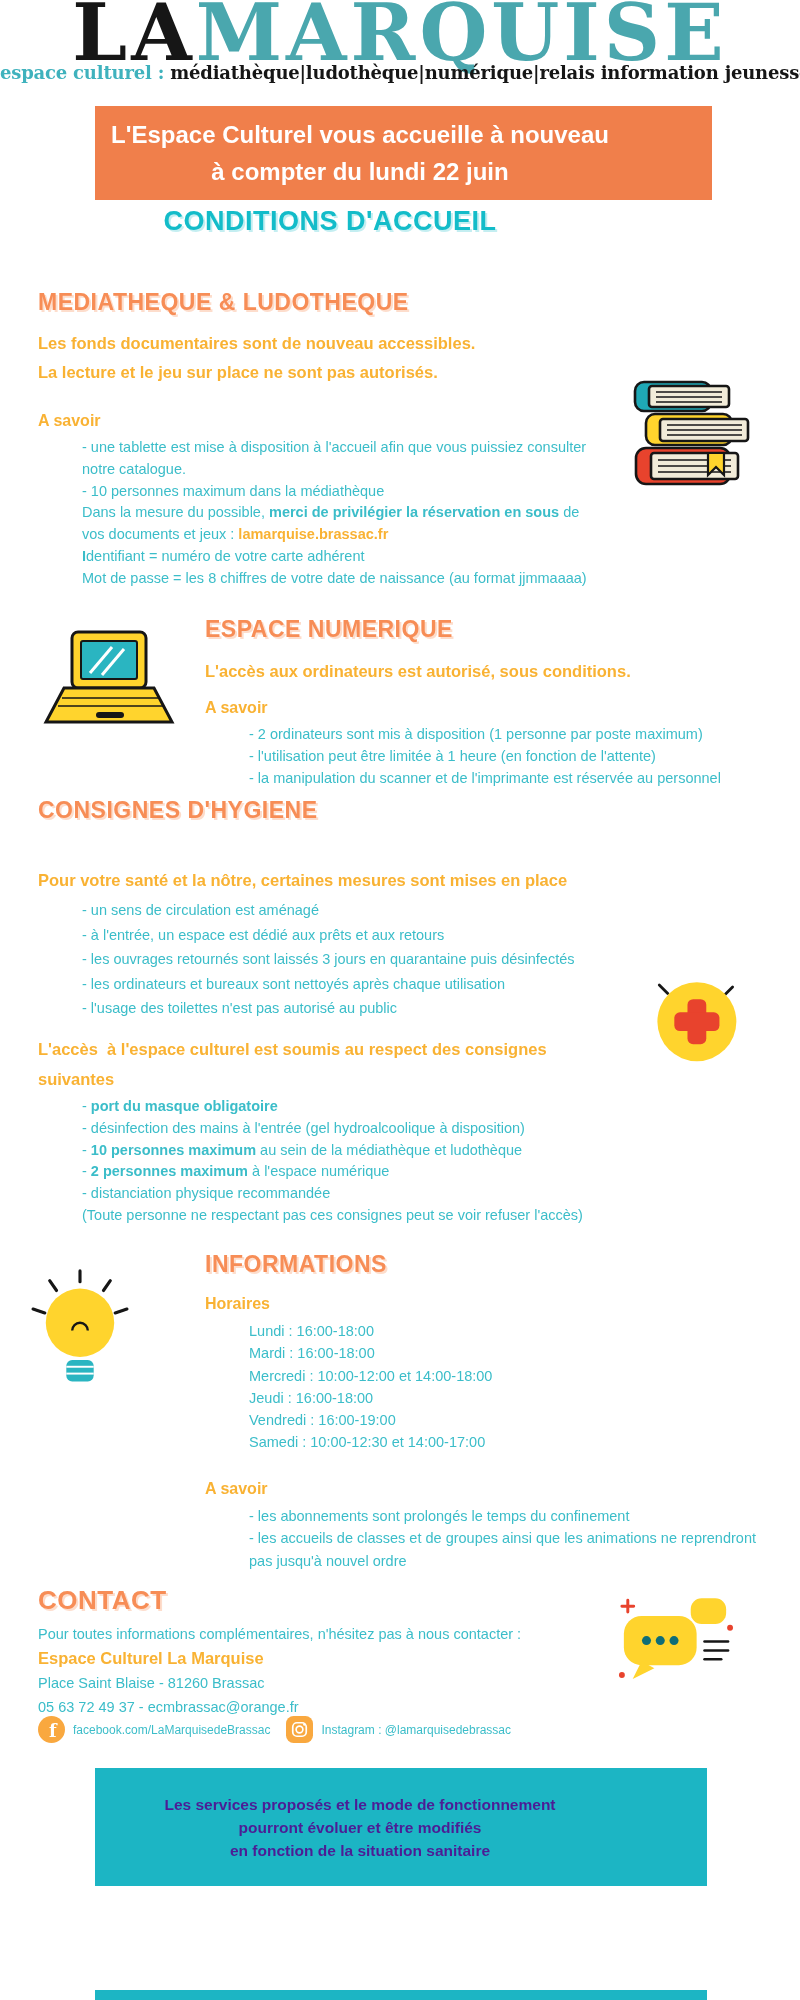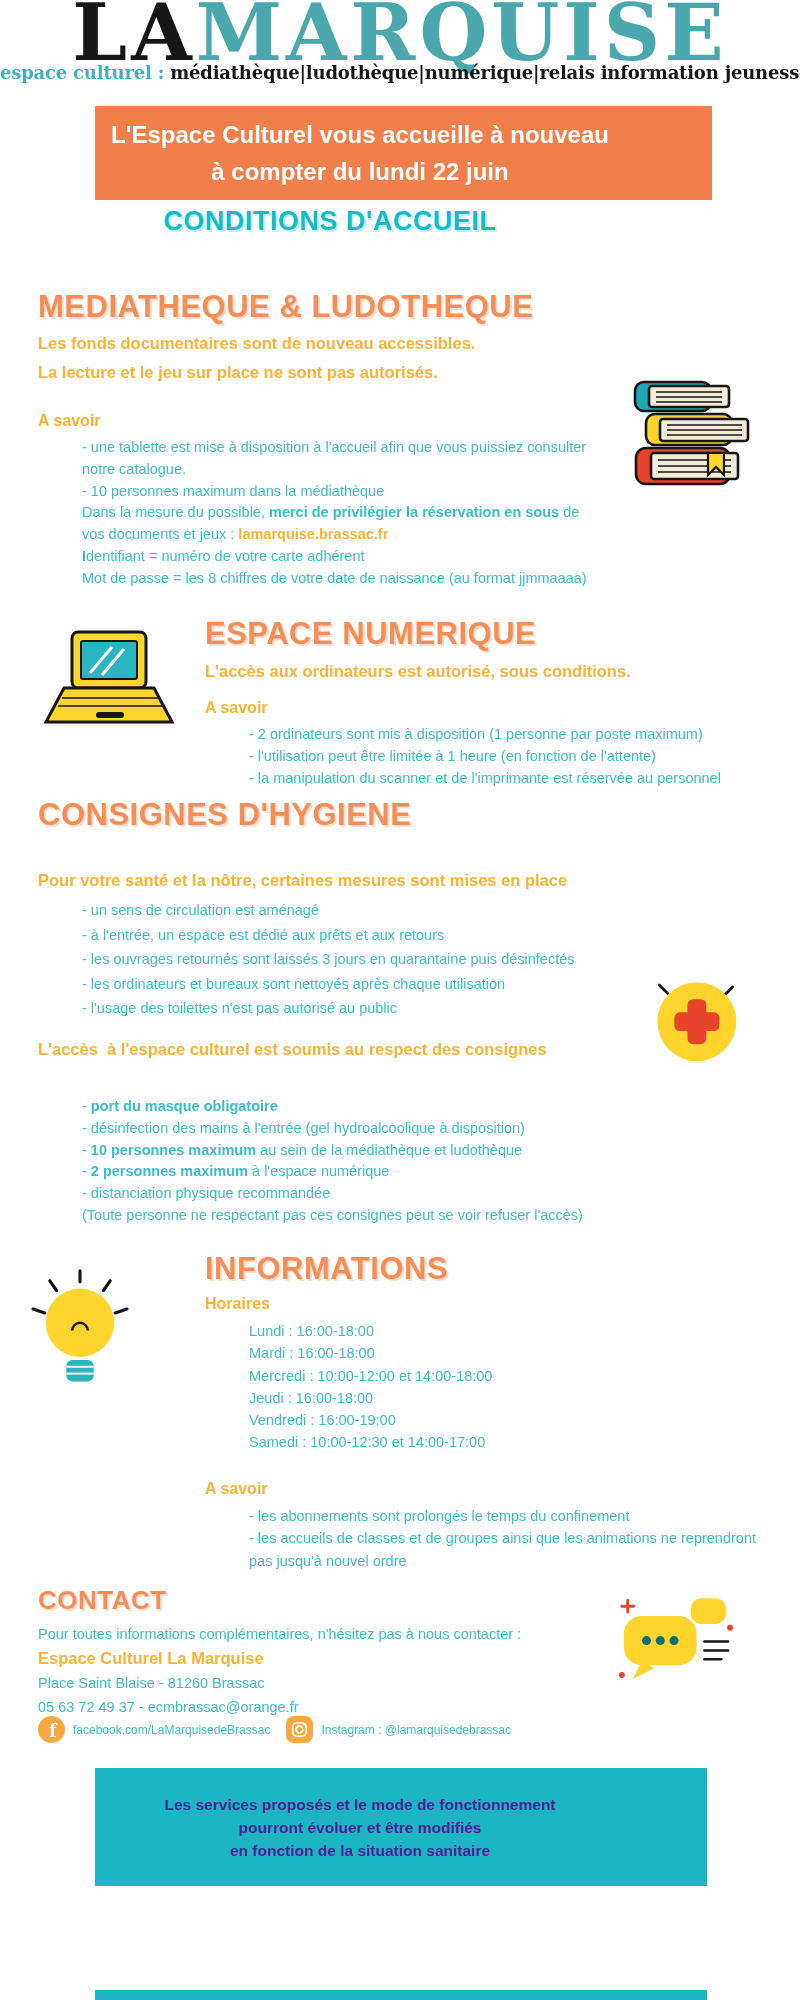--- a/index.html
+++ b/index.html
@@ -13,21 +13,21 @@
   .tagline{position:absolute;top:62px;left:0;width:800px;text-align:center;white-space:nowrap;
         font-family:"DejaVu Serif",serif;font-weight:bold;font-size:18px;letter-spacing:-0.2px;color:#161616;}
   .tagline .pfx{color:#3fb2bd;}
   
   .banner{position:absolute;top:106px;left:95px;width:617px;height:94px;background:#f07f4b;
         display:flex;flex-direction:column;justify-content:center;}
   .banner-text{width:530px;text-align:center;color:#fff;font-weight:700;font-size:24px;line-height:37px;}
   
   .conditions{position:absolute;top:206px;left:0;width:660px;text-align:center;color:#13bcc9;
         font-weight:800;font-size:27px;letter-spacing:.5px;text-shadow:2px 2px 0 rgba(19,188,201,.25);}
-  .h-orange{position:absolute;color:#f78d56;font-weight:800;font-size:31px;letter-spacing:.5px;
+  .h-orange{position:absolute;color:#f78d56;font-weight:800;font-size:23px;letter-spacing:.5px;
         text-shadow:2px 2px 0 rgba(247,141,86,.3);}
   .h-orange.big{font-size:26px;}
   .teal-body{color:#3bbdc9;font-size:14.5px;margin-left:44px;}
   .ln{white-space:pre-wrap;}
   .intro .ln{color:#f9b233;font-weight:700;font-size:16.5px;line-height:29px;}
   .savoir{position:absolute;color:#f9b233;font-weight:700;font-size:16px;}
   .body-tight .ln{line-height:21.8px;}
   .body-mid .ln{line-height:24.6px;}
   .body-sched .ln{line-height:22.3px;}
   .sub-yellow .ln{color:#f9b233;font-weight:700;font-size:16.5px;line-height:30px;}
@@ -136,20 +136,21 @@
     </div>
   <div class="abs teal-body body-mid" style="top:898px;left:38px;width:600px;">
       <div class="ln"><span>- un sens de circulation est aménagé</span></div>
       <div class="ln"><span>- à l'entrée, un espace est dédié aux prêts et aux retours</span></div>
       <div class="ln"><span>- les ouvrages retournés sont laissés 3 jours en quarantaine puis désinfectés</span></div>
       <div class="ln"><span>- les ordinateurs et bureaux sont nettoyés après chaque utilisation</span></div>
       <div class="ln"><span>- l'usage des toilettes n'est pas autorisé au public</span></div>
     </div>
   <div class="abs sub-yellow" style="top:1034px;left:38px;">
       <div class="ln"><span>L'accès  à l'espace culturel est soumis au respect des consignes</span></div>
+      <div class="ln"><span>suivantes</span></div>
     </div>
   <div class="abs teal-body body-tight" style="top:1096px;left:38px;width:600px;">
       <div class="ln"><span>- </span><span class="b">port du masque obligatoire</span></div>
       <div class="ln"><span>- désinfection des mains à l'entrée (gel hydroalcoolique à disposition)</span></div>
       <div class="ln"><span>- </span><span class="b">10 personnes maximum</span><span> au sein de la médiathèque et ludothèque</span></div>
       <div class="ln"><span>- </span><span class="b">2 personnes maximum</span><span> à l'espace numérique</span></div>
       <div class="ln"><span>- distanciation physique recommandée</span></div>
       <div class="ln"><span>(Toute personne ne respectant pas ces consignes peut se voir refuser l'accès)</span></div>
     </div>
 

